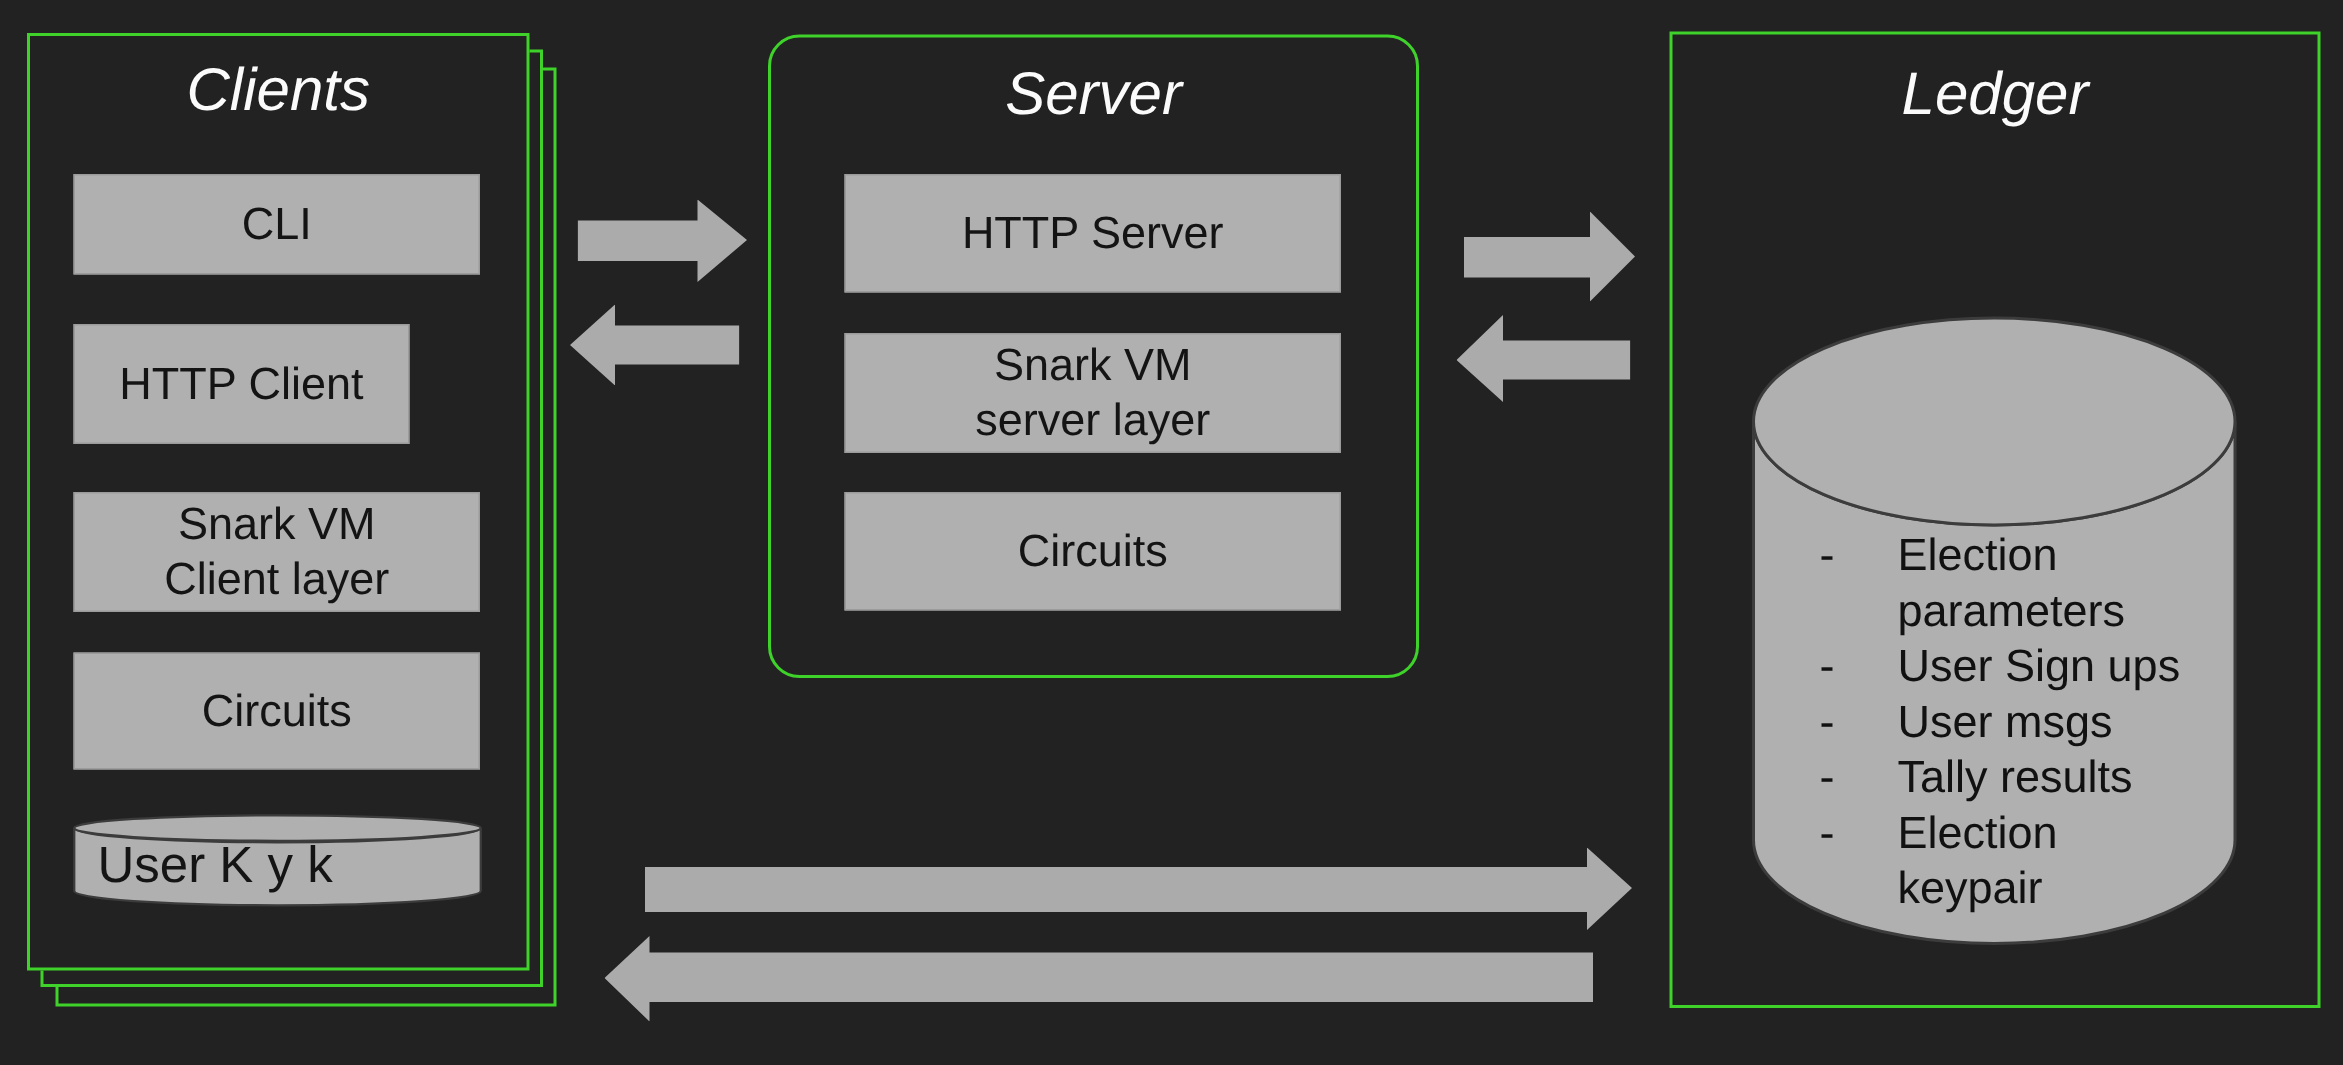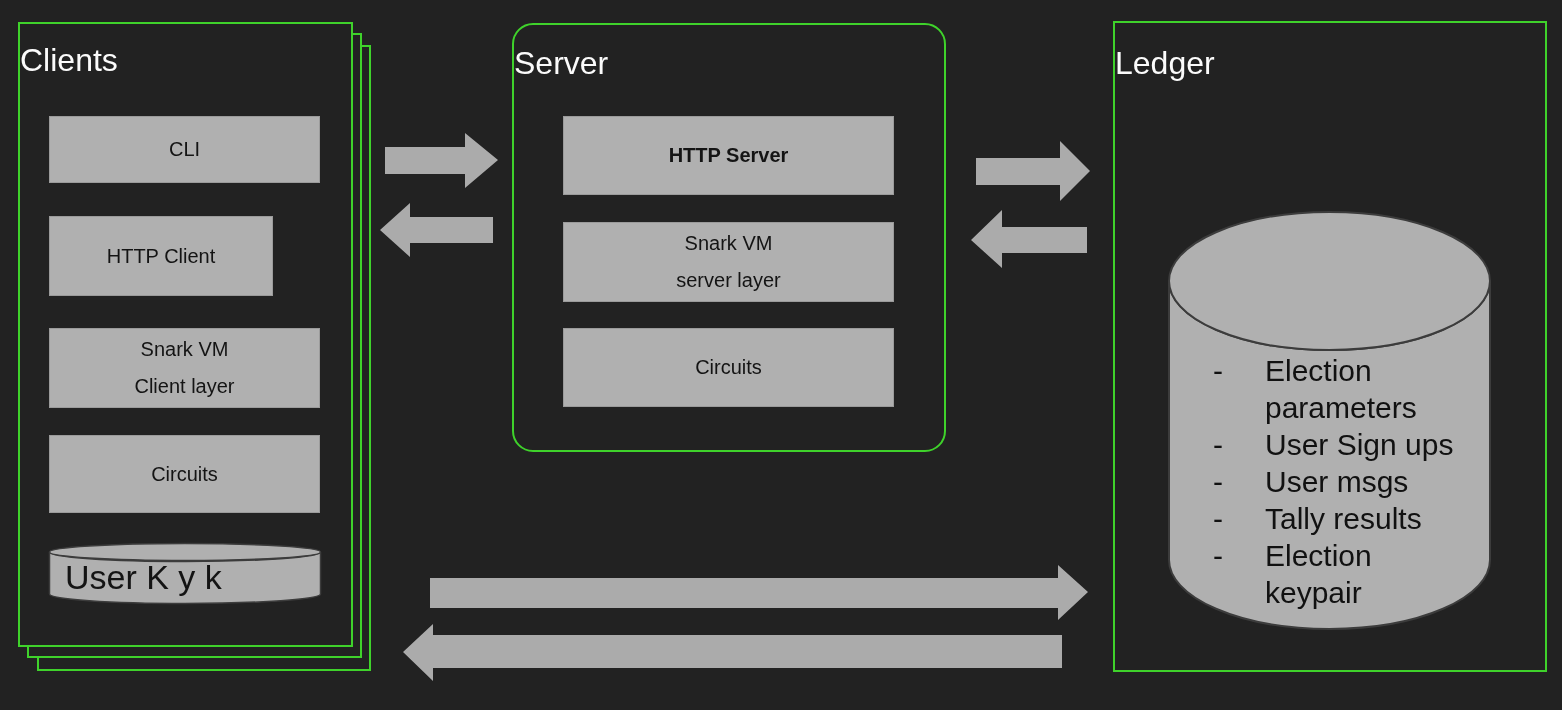--- a/index.html
+++ b/index.html
@@ -16,29 +16,29 @@
     width:1562px;height:710px;position:relative;overflow:hidden;
     background:var(--background);
     font-family:"Liberation Sans", sans-serif;
   }
   .gbox{
     position:absolute;box-sizing:border-box;
     border:2px solid var(--accent-green);
     background:var(--background);
   }
   .box-title{
-    position:absolute;left:0;right:0;
-    color:var(--title-text);font-size:32px;line-height:32px;
+    position:absolute;left:0;right:0;text-align:center;
+    color:var(--title-text);font-size:40px;line-height:32px;font-style:italic;
   }
   .block{
     position:absolute;box-sizing:border-box;
     background:var(--block-fill);
     border:1px solid #9b9b9b;
     color:var(--block-text);
-    font-size:20px;line-height:37px;text-align:center;
+    font-size:30px;line-height:37px;text-align:center;
     display:flex;flex-direction:column;align-items:center;justify-content:center;
   }
   .block span{display:block;}
   .arrow{
     position:absolute;background:var(--arrow-fill);
   }
   
   .a-cs{left:385px;top:133px;width:113px;height:55px;
     clip-path:polygon(0 14px,80px 14px,80px 0,113px 27px,80px 55px,80px 41px,0 41px);}
   .a-sc{left:380px;top:203px;width:113px;height:54px;
@@ -103,21 +103,21 @@
   <svg class="cyl" style="left:28px;top:518px;" width="274" height="63" viewBox="0 0 274 63">
     <path class="cyl-shape-thin" d="M1.5 10 L1.5 52 A135.5 9.5 0 0 0 272.5 52 L272.5 10 A135.5 9.5 0 0 1 1.5 10 Z"></path>
     <ellipse class="cyl-shape-thin" cx="137" cy="10" rx="135.5" ry="8.5"></ellipse>
   </svg>
   <div class="user-keys-label">User K y k</div>
 </div>
 
 <div class="gbox server-main">
   <div class="box-title" style="top:22px;">Server</div>
 
-  <div class="block" style="left:49px;top:91px;width:331px;height:79px;font-weight:bold;">
+  <div class="block" style="left:49px;top:91px;width:331px;height:79px;">
     <span>HTTP Server</span>
   </div>
   <div class="block" style="left:49px;top:197px;width:331px;height:80px;">
     <span>Snark VM</span>
     <span>server layer</span>
   </div>
   <div class="block" style="left:49px;top:303px;width:331px;height:79px;">
     <span>Circuits</span>
   </div>
 </div>

